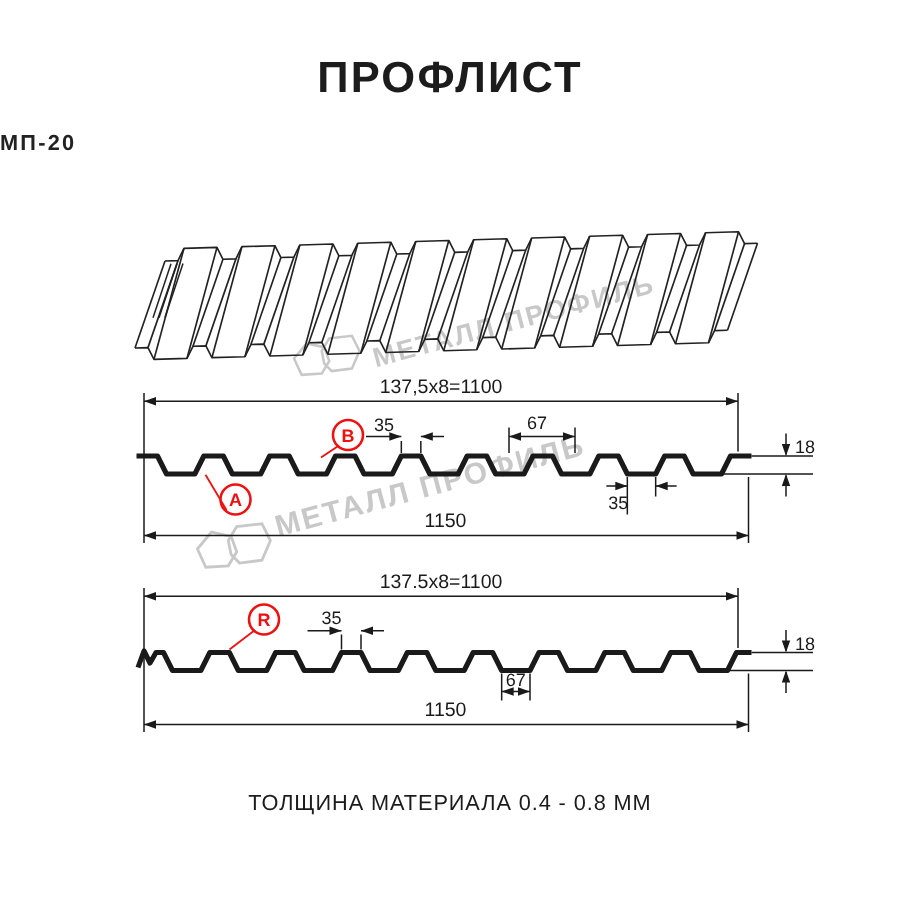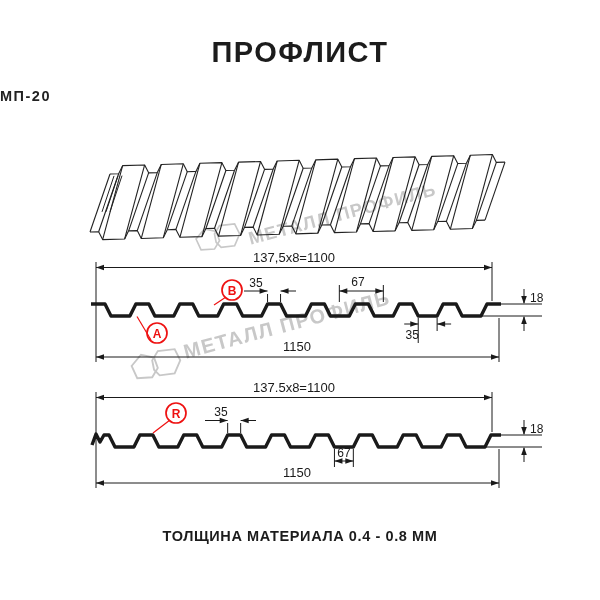--- a/index.html
+++ b/index.html
@@ -3,21 +3,21 @@
 <meta charset="utf-8">
 <style>
   html,body{margin:0;padding:0;background:#ffffff;}
   .page{position:relative;width:600px;height:600px;background:#fff;overflow:hidden;
         font-family:"Liberation Sans", sans-serif;color:#1a1a1a;}
   .title{position:absolute;top:36px;left:0;right:0;text-align:center;
          font-size:29px;font-weight:bold;letter-spacing:1.5px;color:#1c1c1c;}
   .subtitle{position:absolute;top:88px;left:0;right:0;
          font-size:14.5px;font-weight:600;letter-spacing:1.5px;color:#222;}
   .footer{position:absolute;top:528px;left:0;right:0;text-align:center;
-         font-size:14.5px;font-weight:bold;letter-spacing:0.6px;color:#1c1c1c;}
+         font-size:14.5px;font-weight:normal;letter-spacing:0.6px;color:#1c1c1c;}
   .wm{position:absolute;pointer-events:none;}
   .wm-text{position:absolute;white-space:nowrap;font-weight:bold;color:#c8c8c8;
            letter-spacing:1.5px;transform-origin:0 50%;}
   .wm1-text{left:249px;top:229px;font-size:18px;transform:rotate(-15deg);}
   .wm2-text{left:184px;top:341px;font-size:20px;transform:rotate(-15deg);}
   .wm-logo{position:absolute;}
   .wm1-logo{left:191px;top:220px;}
   .wm2-logo{left:126px;top:345px;}
   svg#drawing{position:absolute;left:0;top:0;}
 </style>

